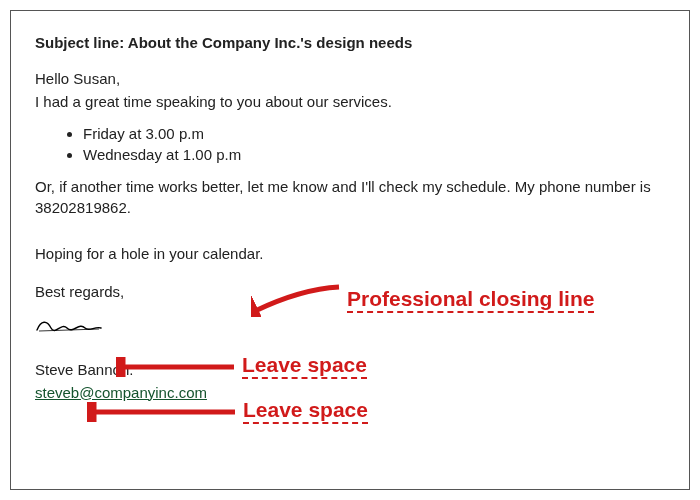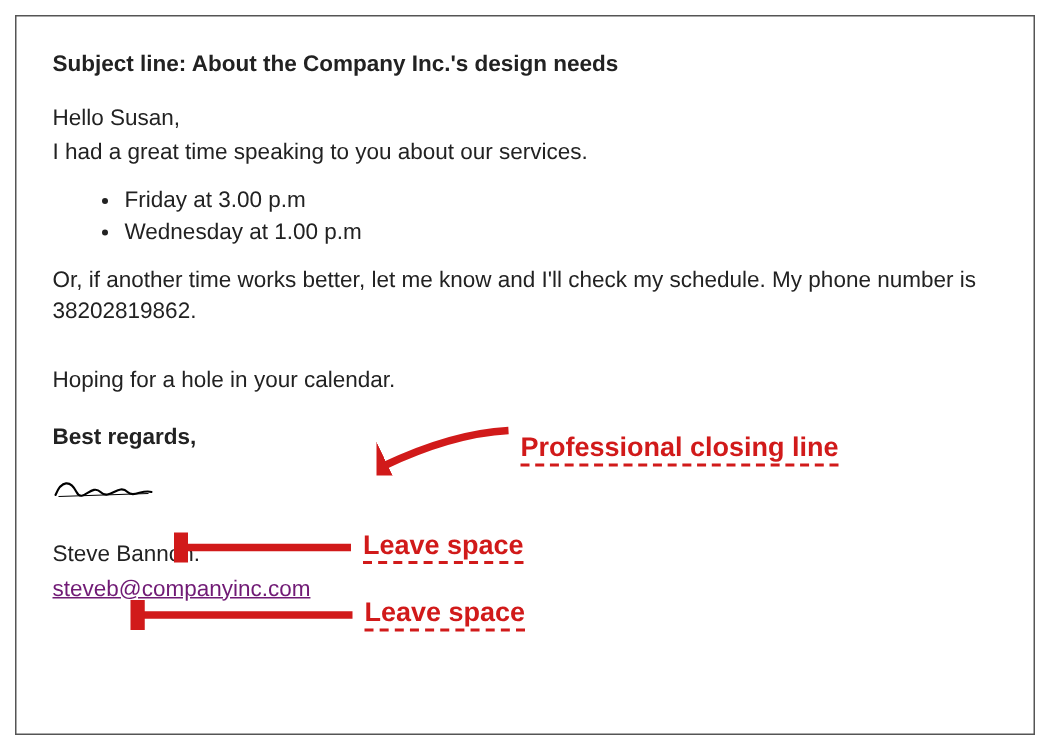--- a/index.html
+++ b/index.html
@@ -38,48 +38,47 @@
     padding-left: 48px;
   }
   ul.times li {
     margin: 1px 0;
   }
   .closing {
     margin-top: 26px;
   }
   .signoff {
     margin-top: 18px;
-    font-weight: bold;
   }
   .signature {
     margin-top: 14px;
     margin-bottom: 14px;
   }
   .signature svg {
     display: block;
   }
   .sender-block {
     margin-top: 22px;
   }
   a.email {
-    color: #701a75;
+    color: #14532d;
     text-decoration: underline;
   }
 
   
   .annotation {
     position: absolute;
     display: flex;
     align-items: center;
     pointer-events: none;
   }
   .anno-label {
     color: #d11a1a;
     font-weight: 700;
-    font-size: 18px;
+    font-size: 21px;
     white-space: nowrap;
     border-bottom: 2px dashed #d11a1a;
     padding-bottom: 2px;
     line-height: 1;
     margin-left: 6px;
   }
   .arrow-svg {
     flex: 0 0 auto;
   }
 </style>

